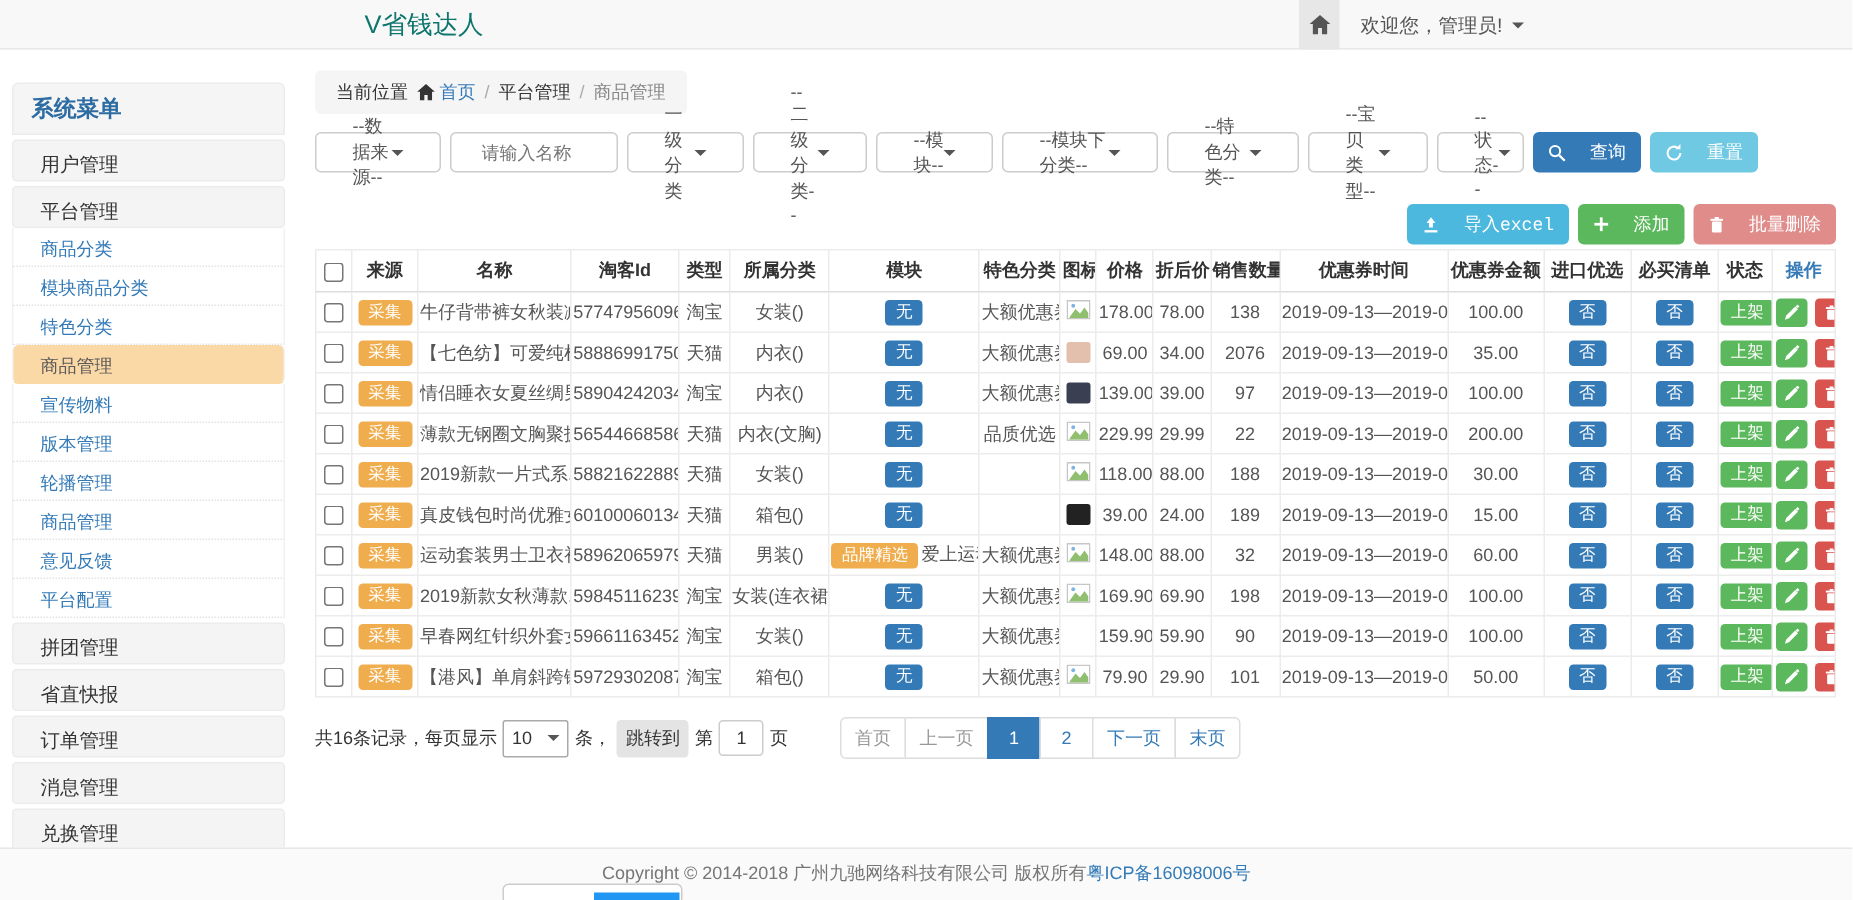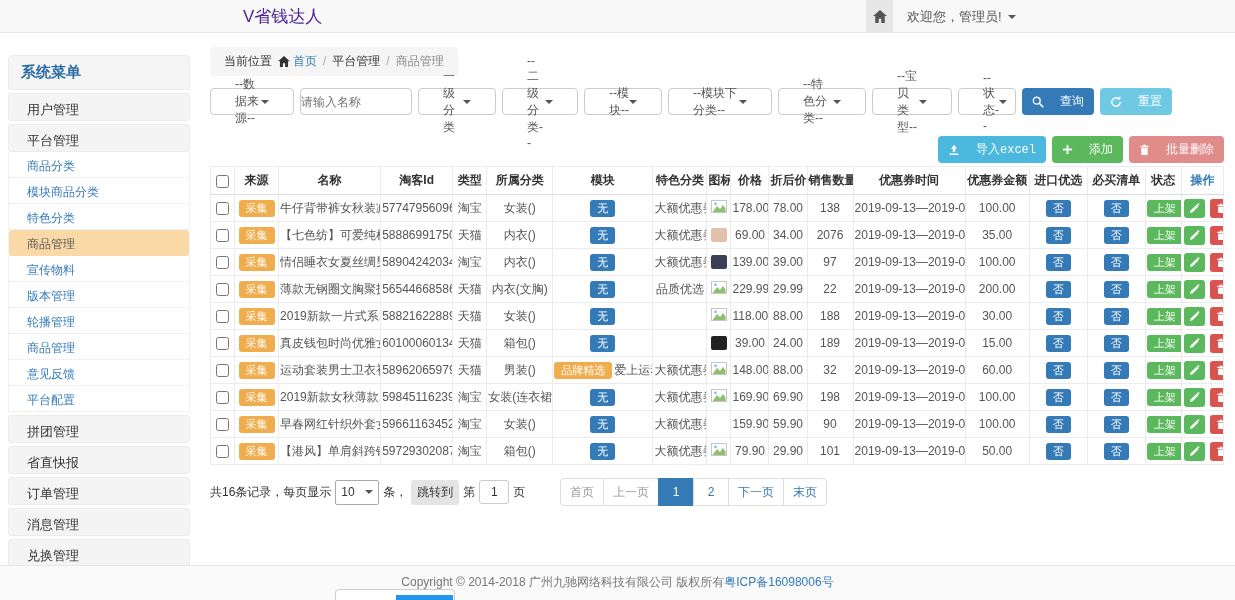--- a/index.html
+++ b/index.html
@@ -6,21 +6,21 @@
   html,body { margin:0; padding:0; }
   body {
     width:1235px; height:600px; position:relative; overflow:hidden;
     background:#fff; font-family:"Liberation Sans","DejaVu Sans",sans-serif;
     font-size:12px; color:#555;
   }
   
   .topbar { position:absolute; top:0; left:0; right:0; height:33px;
     background:#f8f8f8; border-bottom:1px solid #e7e7e7; }
   .brand { position:absolute; left:243px; top:0; line-height:33px;
-    font-size:17px; color:#4c1d95; }
+    font-size:17px; color:#0f766e; }
   .top-right { position:absolute; left:866px; top:0; height:33px; display:flex; align-items:stretch; }
   .home-btn { width:27px; background:#e7e7e7; display:flex; align-items:center; justify-content:center; cursor:pointer; }
   .welcome { display:flex; align-items:center; gap:6px; padding:0 14px; color:#555; font-size:13px; cursor:pointer; }
   .caret-down { width:0; height:0; border-left:4px solid transparent; border-right:4px solid transparent; border-top:4px solid #555; }
   
   .sidebar { position:absolute; top:55px; left:8px; width:182px; z-index:1; }
   .side-title { background:#f5f5f5; border:1px solid #ececec; border-radius:4px 4px 0 0;
     color:#2d6ca2; font-weight:bold; font-size:15px; padding:7px 12px; }
   .side-group { background:#f4f4f4; border:1px solid #ececec; border-radius:3px;
     color:#333; font-size:13px; padding:7px 0 7px 18px; margin-top:3px; height:28px; cursor:pointer; }
@@ -35,21 +35,21 @@
   .breadcrumb .bc-link { color:#337ab7; cursor:pointer; }
   .breadcrumb .bc-sep { color:#aaa; margin:0 6px; }
   .breadcrumb .bc-current { color:#888; }
   .bc-home-ico { vertical-align:-2px; margin:0 3px 0 6px; }
   
   .filter-row { display:flex; align-items:center; gap:6px; }
   .fselect { height:27px; border:1px solid #ccc; border-radius:4px; background:#fff;
     display:flex; align-items:center; justify-content:space-between; padding:0 24px;
     color:#555; cursor:pointer; flex:none; }
   .fname-input { height:27px; width:112px; border:1px solid #ccc; border-radius:4px;
-    padding:0 0; font-size:12px; color:#ec4899; flex:none; font-family:inherit; }
+    padding:0 20px; font-size:12px; color:#ec4899; flex:none; font-family:inherit; }
   .btn { height:27px; border:none; border-radius:4px; color:#fff; font-size:12px;
     display:inline-flex; align-items:center; gap:16px; padding:12px 10px; cursor:pointer;
     font-family:Liberation Mono, monospace; flex:none; }
   .btn-primary { background:#337ab7; }
   .btn-reset   { background:#6fc9e2; }
   .btn-info    { background:#4cb8dd;margin-left:35px; }
   .btn-success { background:#5cb85c; }
   .btn-danger-soft { background:#df8c8b; }
   
   .toolbar { display:flex; justify-content:flex-end; gap:6px; margin-top:21px; }

